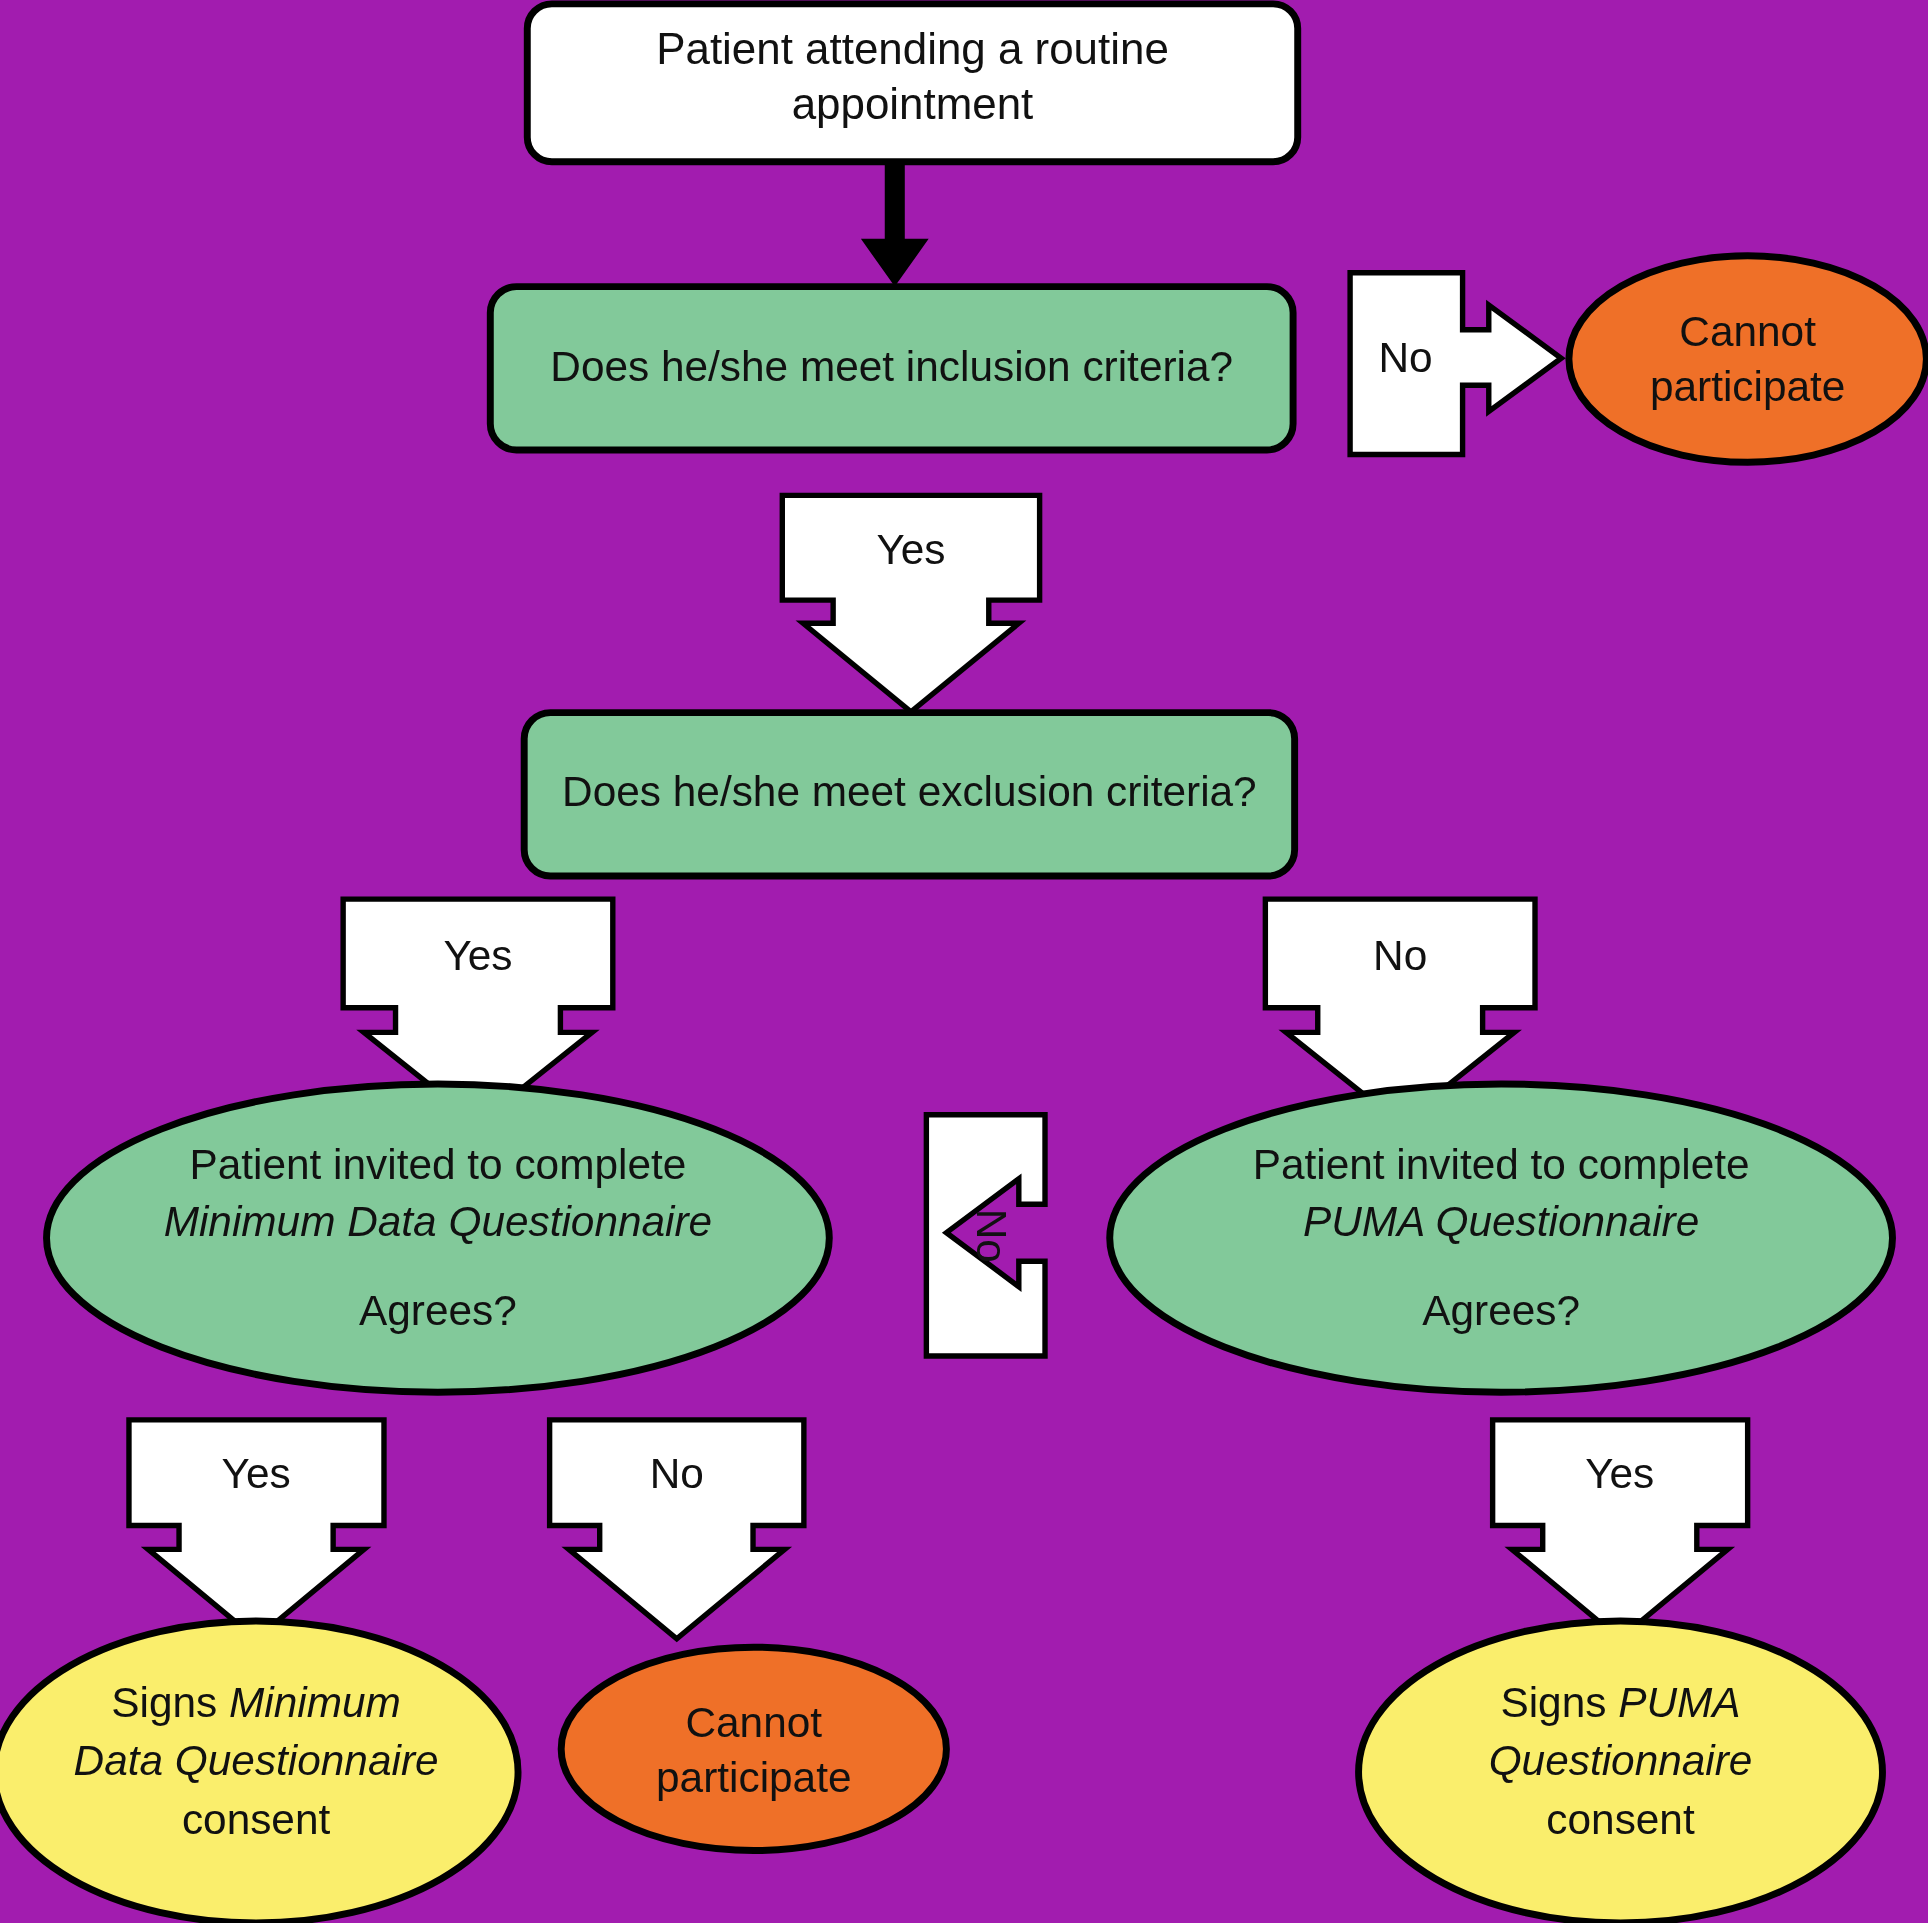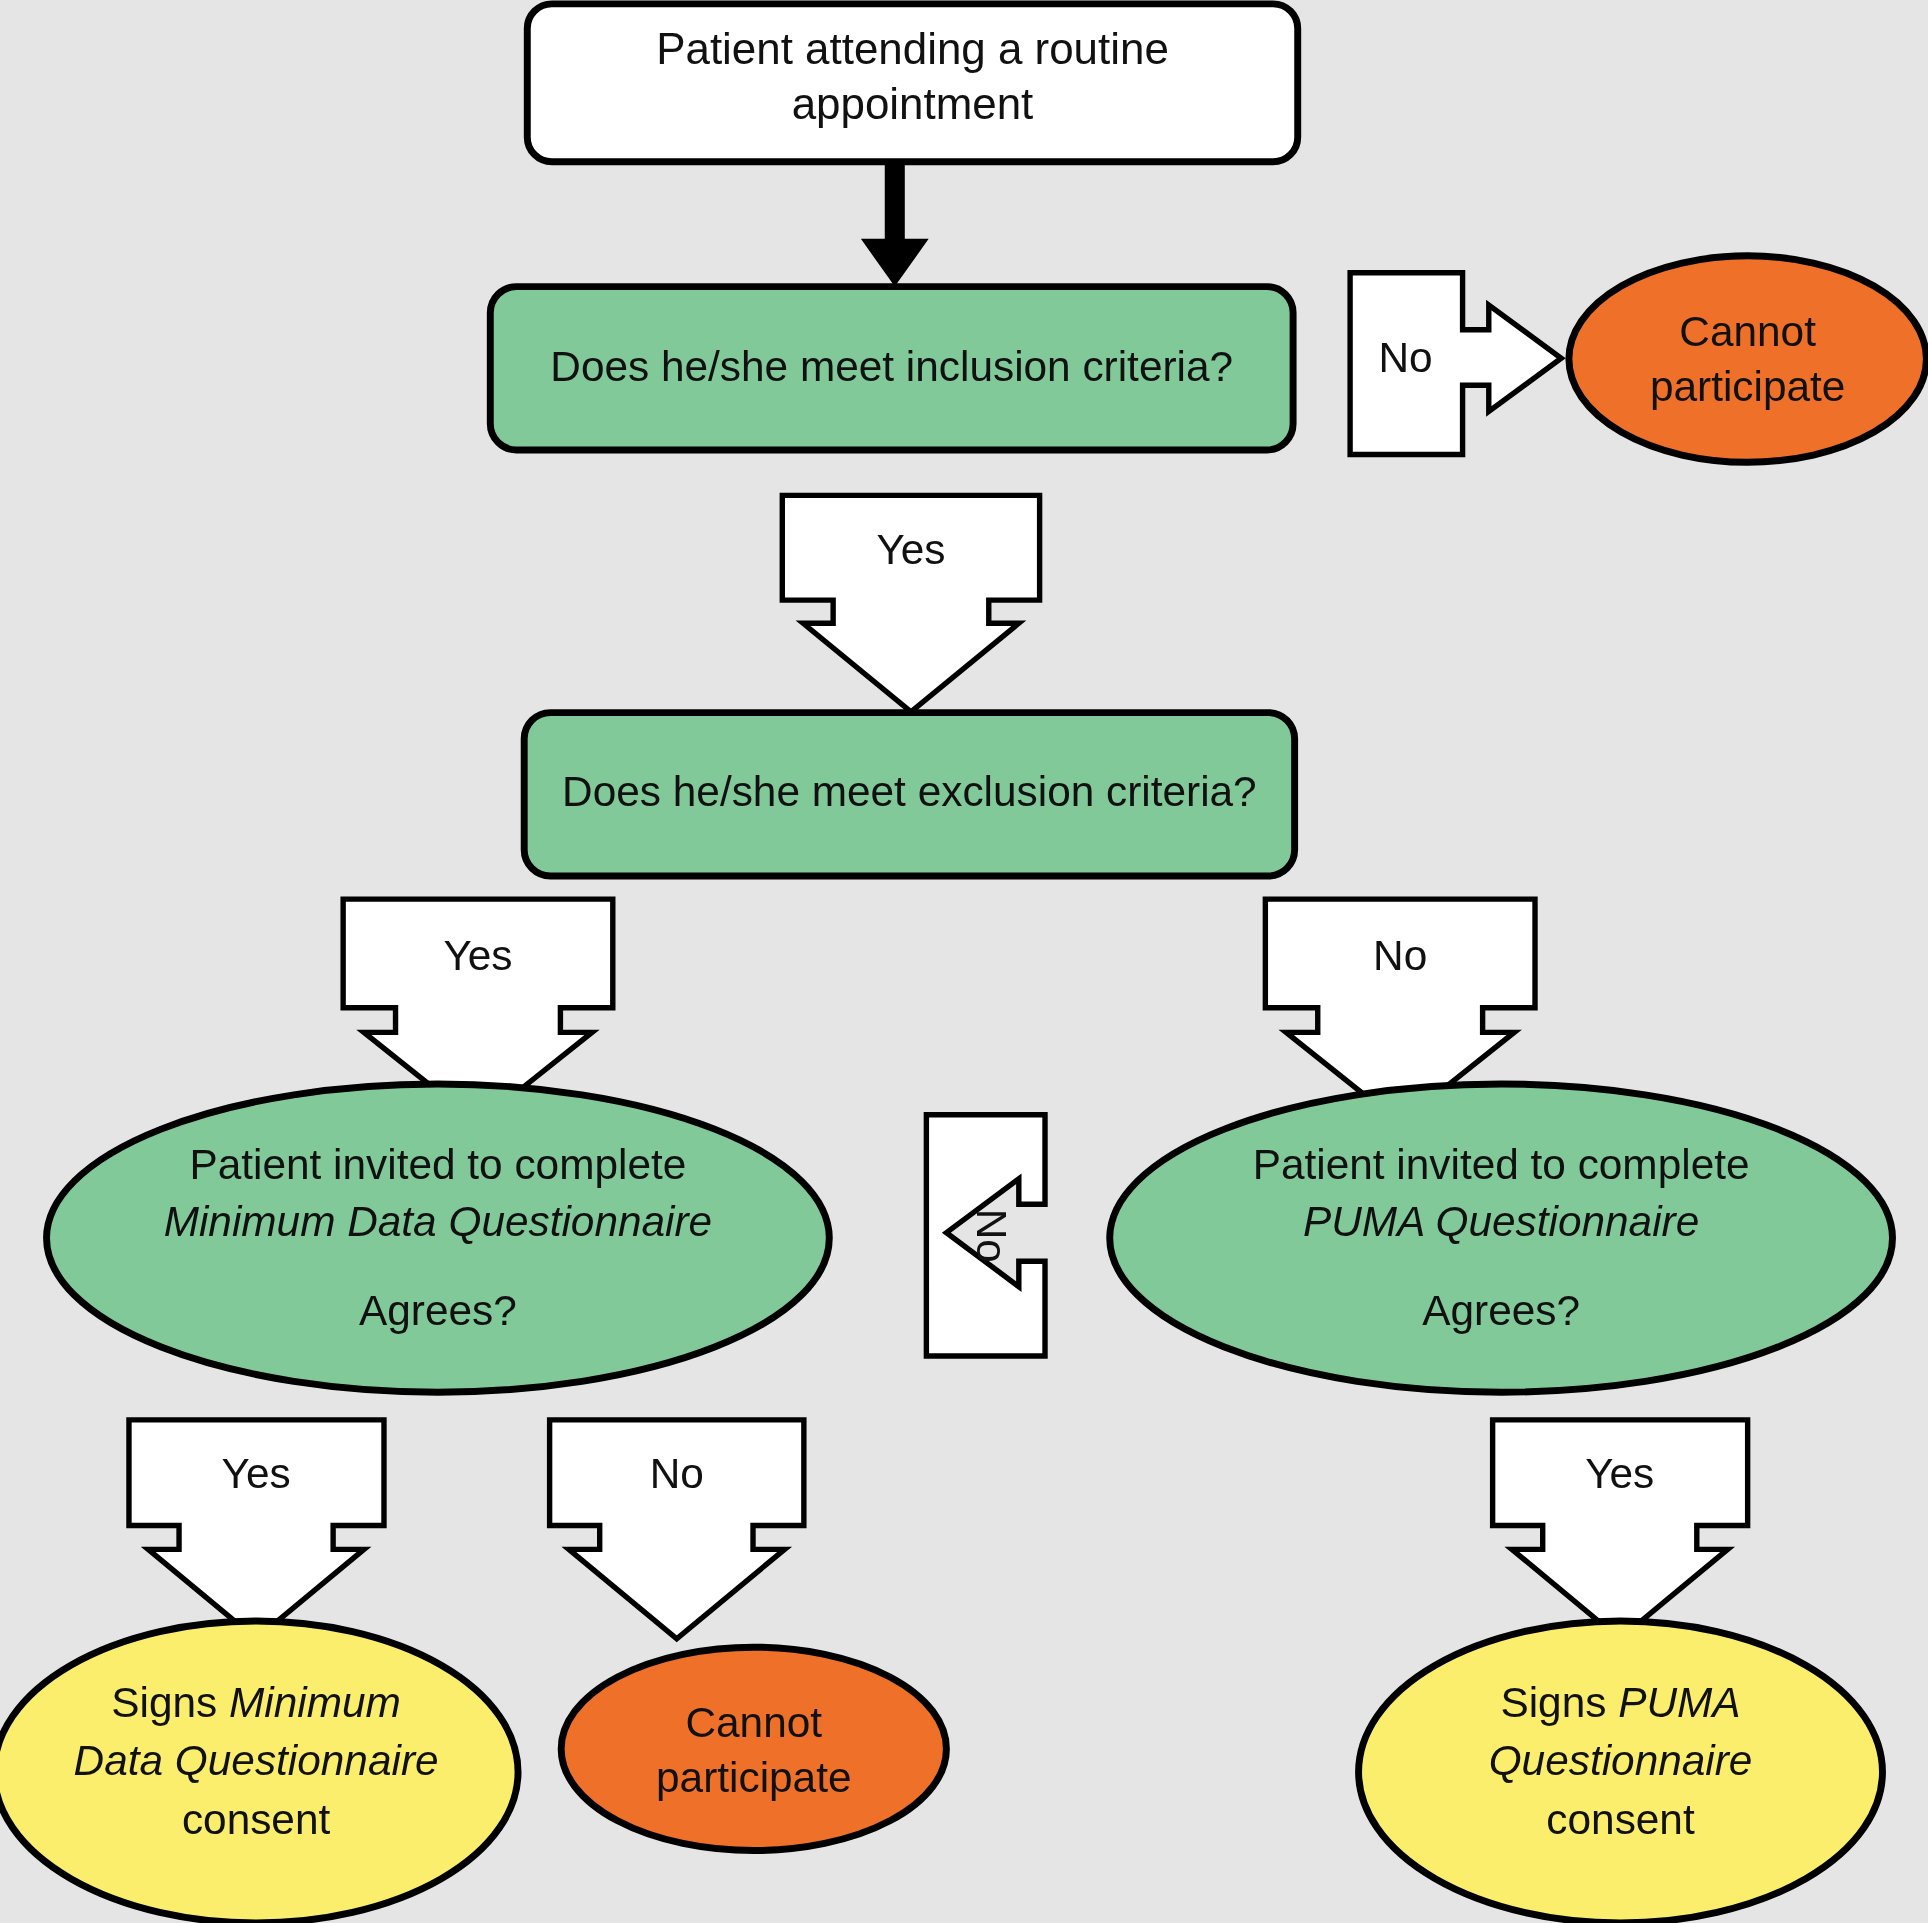--- a/index.html
+++ b/index.html
@@ -1,17 +1,17 @@
 <!DOCTYPE html>
 <html style="font-size:12.3px"><head>
 <meta charset="utf-8">
 <style>
   html,body{margin:0;padding:0;background:#ffffff;}
   body{font-family:"Liberation Sans", sans-serif;}
-  #stage{position:relative;width:1929px;height:1923px;background:#e5e5e5;overflow:hidden;}
+  #stage{position:relative;width:1929px;height:1923px;background:#a21caf;overflow:hidden;}
   svg#flow{position:absolute;left:0;top:0;width:1929px;height:1923px;display:block;}
   .shape-fill{stroke:#000000;}
   .node-text{font-family:"Liberation Sans", sans-serif;fill:#111111;text-anchor:middle;dominant-baseline:middle;}
   .t-title{font-size:57px;}
   .t-node{font-size:55px;}
   .t-label{font-size:55px;}
   .ital{font-style:italic;}
   .conn{fill:#ffffff;stroke:#000000;stroke-width:7;stroke-linejoin:miter;}
   .solid-arrow{fill:#000000;stroke:none;}
 </style>

